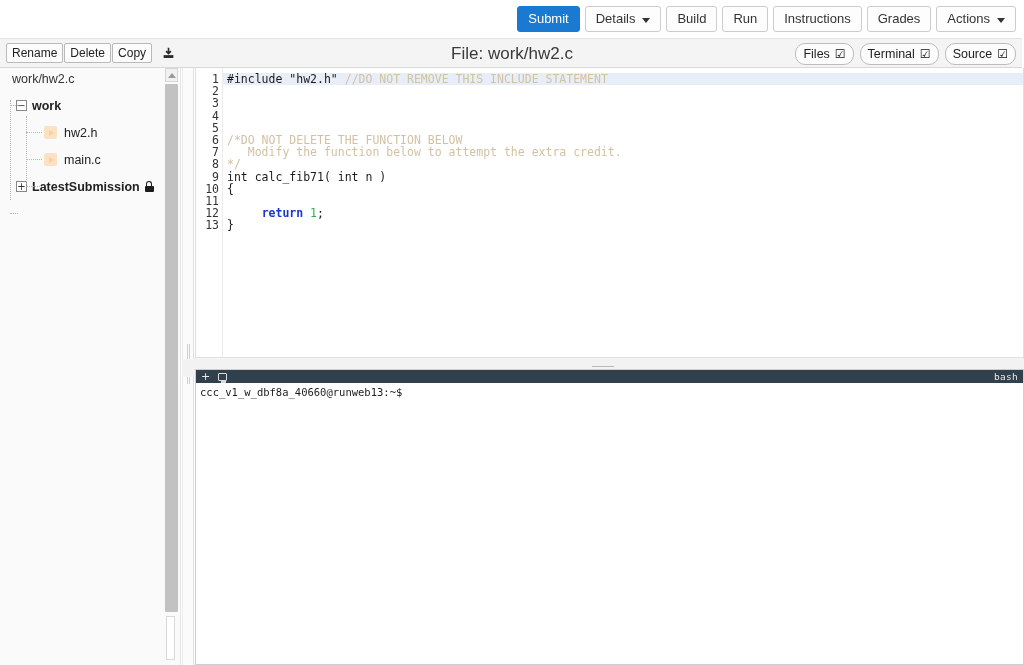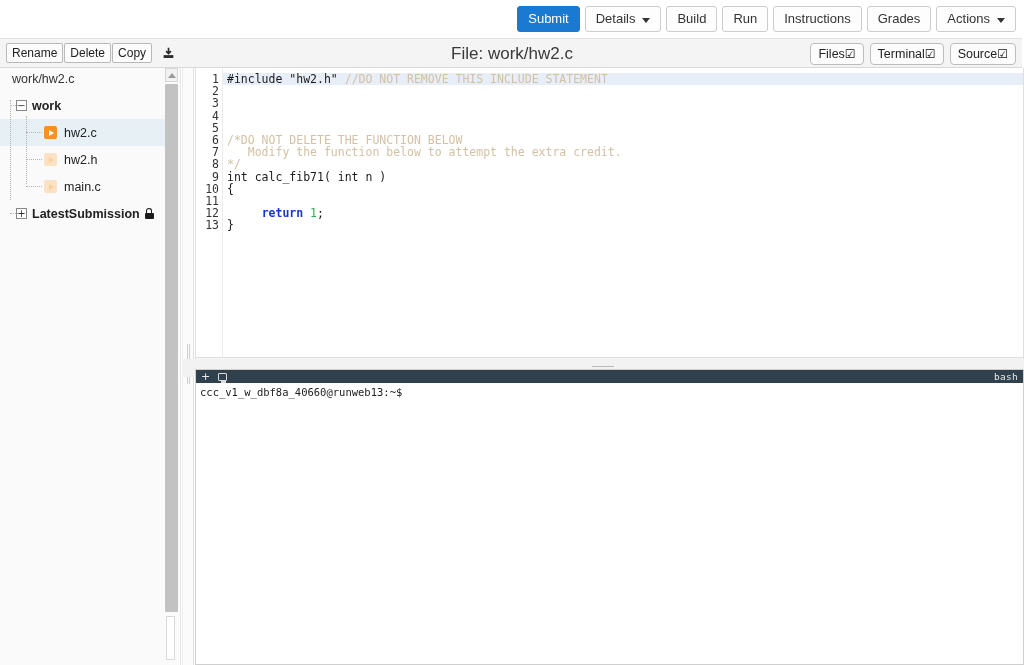--- a/index.html
+++ b/index.html
@@ -93,22 +93,22 @@
     display: flex; align-items: center; gap: 6px;
   }
   .toggle-btn {
     height: 22px;
     padding: 0 7px;
     font-size: 12.5px;
     line-height: 20px;
     color: #222;
     background: #fcfcfc;
     border: 1px solid #bdbdbd;
-    border-radius: 4px;
-    display: inline-flex; align-items: center; gap: 0;
+    border-radius: 10px;
+    display: inline-flex; align-items: center; gap: 5px;
     cursor: pointer;
     white-space: nowrap;
   }
   .chk { font-size: 12px; line-height: 1; color:#111; }
 
   
   .main {
     position: absolute; left: 0; top: 68px; width: 1024px; height: 597px;
     background: #fff;
     padding-left: 10px;
@@ -413,27 +413,20 @@
 
   <div class="main">
 
     <div class="tree-panel">
       <div class="tree-header">work/hw2.c</div>
       <div class="tree-scroll" id="tree-nodes">
           <div class="tnode">
             <span class="indent" style="width: 16px;"></span>
             <span class="toggle-box">−</span>
             <span class="folder-label">work</span>
-          </div>
-          <div class="tnode selected">
-            <span class="indent" style="width: 44px;"></span>
-            <span class="fileicon active">
-              <span class="play"></span>
-            </span>
-            <span>hw2.c</span>
           </div>
           <div class="tnode">
             <span class="indent" style="width: 44px;"></span>
             <span class="fileicon muted">
               <span class="play"></span>
             </span>
             <span>hw2.h</span>
           </div>
           <div class="tnode">
             <span class="indent" style="width: 44px;"></span>

